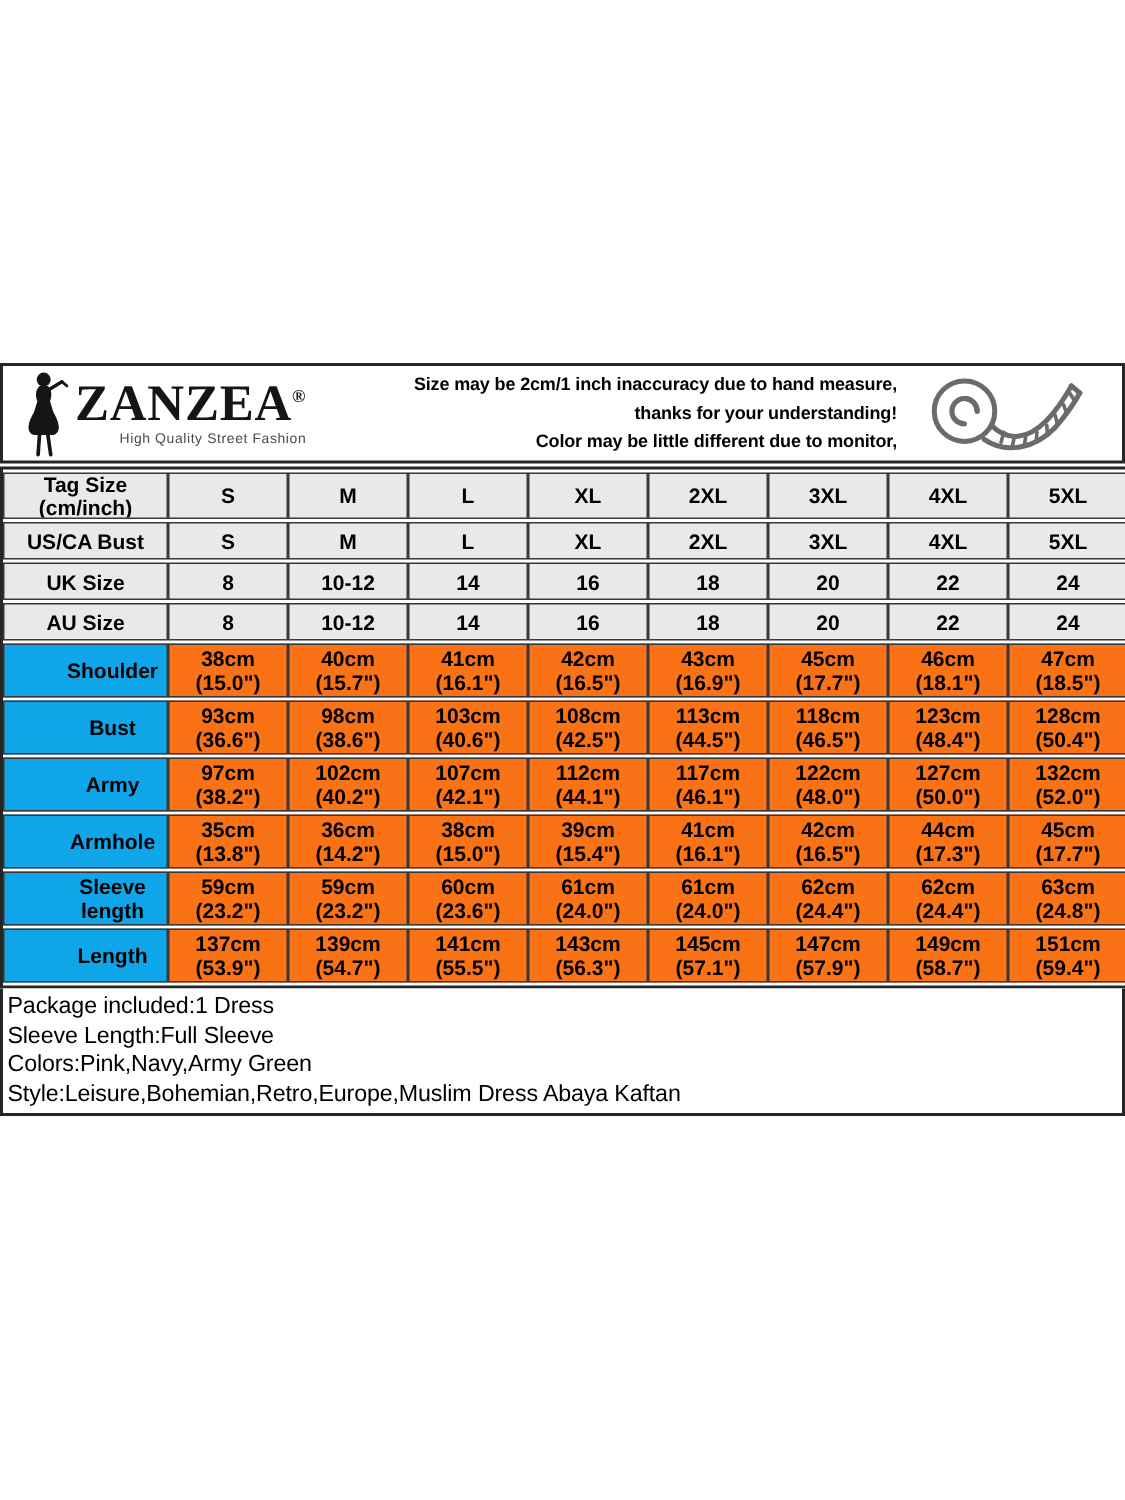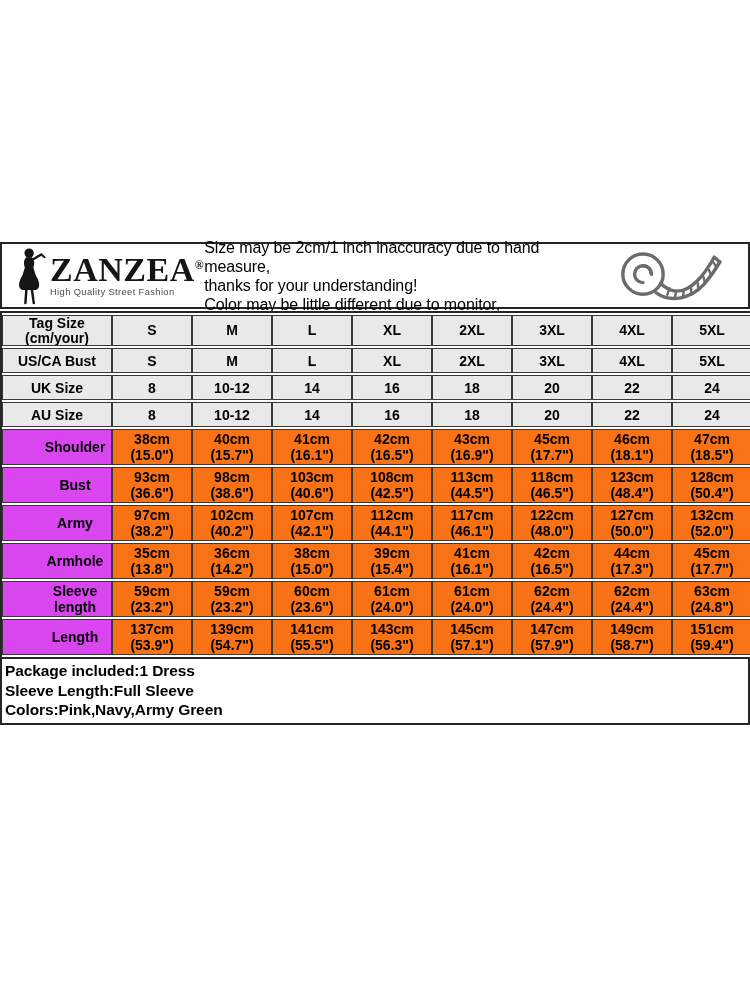--- a/index.html
+++ b/index.html
@@ -16,50 +16,50 @@
     display:flex; align-items:center;
   }
   .logo-block { flex:0 0 198px; display:flex; align-items:center; padding-left:12px; box-sizing:border-box; }
   .logo-figure { flex:0 0 34px; height:58px; }
   .logo-text { display:flex; flex-direction:column; line-height:1; margin-left:2px; }
   .logo-name {
     font-family:"Liberation Serif", serif; font-weight:bold;
     font-size:34px; letter-spacing:0.5px; color:#151515; white-space:nowrap;
   }
   .logo-name sup { font-size:12px; font-weight:bold; vertical-align:super; }
-  .logo-tagline { font-size:9.3px; letter-spacing:0.4px; color:#4a4a4a; margin-top:1px; white-space:nowrap; }
-  .notice-text { flex:1 1 auto; text-align:left; font-weight:normal; font-size:16px; line-height:19px; letter-spacing:-0.1px; }
+  .logo-tagline { font-size:9.3px; letter-spacing:0.4px; color:#4a4a4a; margin-top:1px; white-space:nowrap;text-align:right; }
+  .notice-text { flex:1 1 auto; text-align:right; font-weight:bold; font-size:12px; line-height:19px; letter-spacing:-0.1px; }
   .tape-block { flex:0 0 150px; display:flex; justify-content:center; align-items:center; }
 
   
   .table-wrap { position:absolute; top:311px; left:0; width:604px; }
   .size-table {
     width:750px; table-layout:fixed;
     border-collapse:separate; border-spacing:0 2px;
     border:2px solid #262626; background:#fff;
   }
   .size-table td {
     box-sizing:border-box; border:1px solid #383838;
     text-align:center; vertical-align:middle;
     font-weight:bold; font-size:14px; padding:0;
     overflow:hidden;
   }
   .row-size td { background:#e9e9e9; height:25px; }
   .row-size.row-first td { height:28px; line-height:14.5px; }
   .row-measure td { background:#f97316; height:36px; line-height:16.5px; }
-  .row-measure td.label-cell { background:#d946ef;padding-left:36px; }
+  .row-measure td.label-cell { background:#0ea5e9;padding-left:36px; }
   .cell-line { display:block; }
 
   
   .details-box {
     box-sizing:border-box; width:750px;
     border:2px solid #262626; border-top:none;
     padding:2px 0 3px 3px; background:#fff;
   }
-  .detail-line { font-weight:bold; font-size:15.5px; line-height:19.6px; letter-spacing:-0.1px; white-space:nowrap; }
+  .detail-line { font-weight:normal; font-size:15.5px; line-height:19.6px; letter-spacing:-0.1px; white-space:nowrap; }
 </style>
 </head>
 <body>
 
 <div class="sheet">
 
   <div class="notice-box">
 
     <div class="logo-block">
       <svg class="logo-figure" viewBox="0 0 36 62">
@@ -112,21 +112,21 @@
           <col style="width:80px">
         <col style="width:80px">
           <col style="width:80px">
           <col style="width:80px">
           <col style="width:80px">
       </colgroup>
       <tbody id="size-table-body">
           <tr class="row-size row-first">
             <td class="label-cell">
               <span class="cell-line">Tag Size</span>
-              <span class="cell-line">(cm/your)</span>
+              <span class="cell-line">(cm/inch)</span>
             </td>
             <td>S</td>
             <td>M</td>
             <td>L</td>
             <td>XL</td>
             <td>2XL</td>
             <td>3XL</td>
             <td>4XL</td>
             <td>5XL</td>
           </tr>
@@ -379,16 +379,17 @@
               <span class="cell-line">(59.4")</span>
             </td>
           </tr>
         </tbody>
     </table>
 
     <div class="details-box" id="details-box">
         <div class="detail-line">Package included:1 Dress</div>
         <div class="detail-line">Sleeve Length:Full Sleeve</div>
         <div class="detail-line">Colors:Pink,Navy,Army Green</div>
+        <div class="detail-line">Style:Leisure,Bohemian,Retro,Europe,Muslim Dress Abaya Kaftan</div>
       </div>
   </div>
 
 </div>
 
 </body></html>

